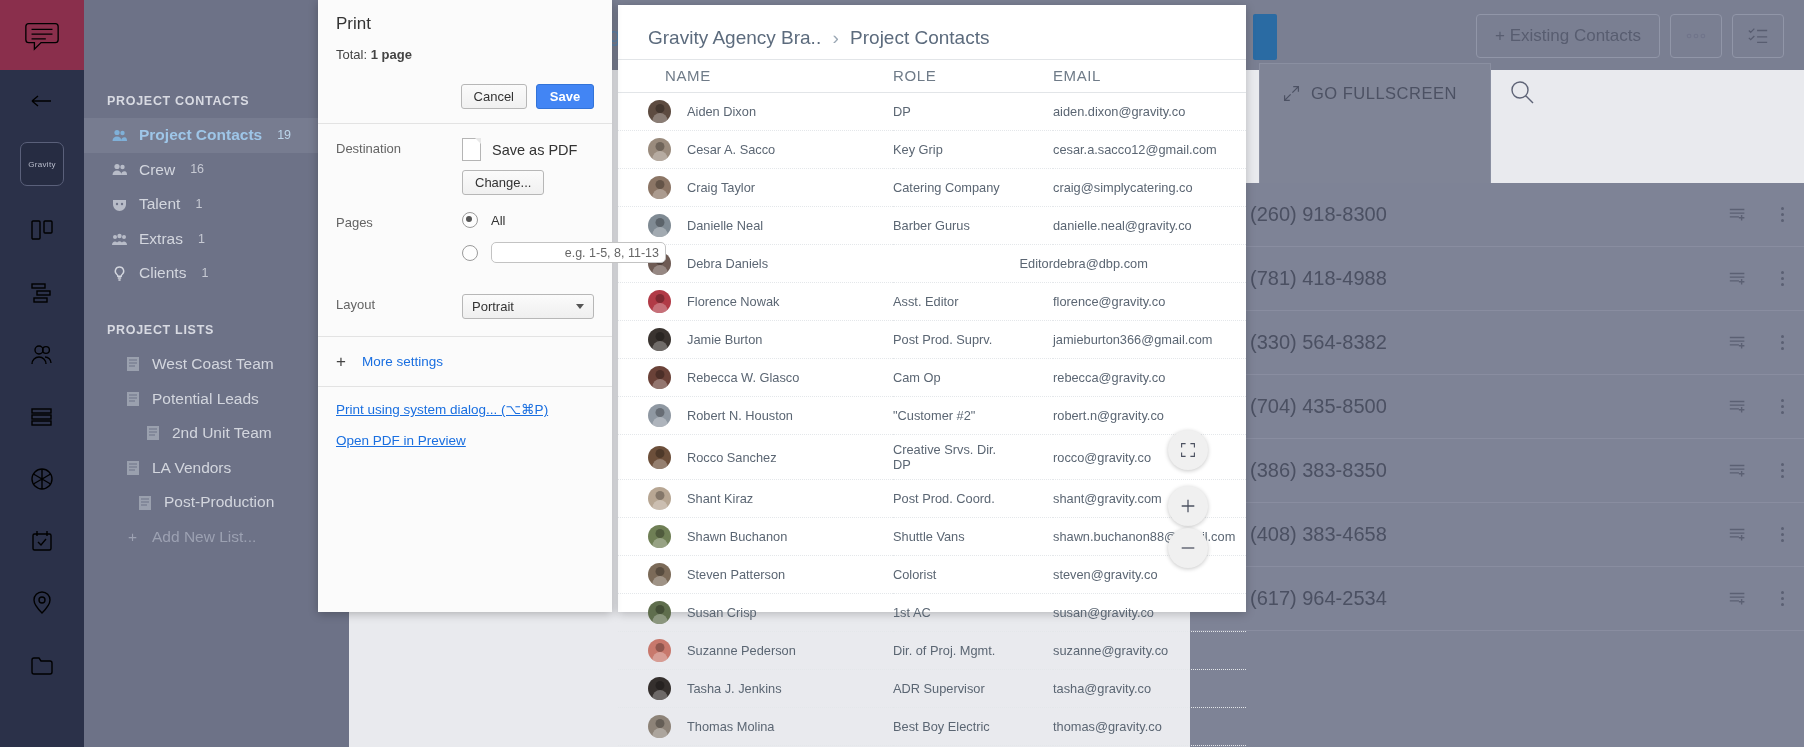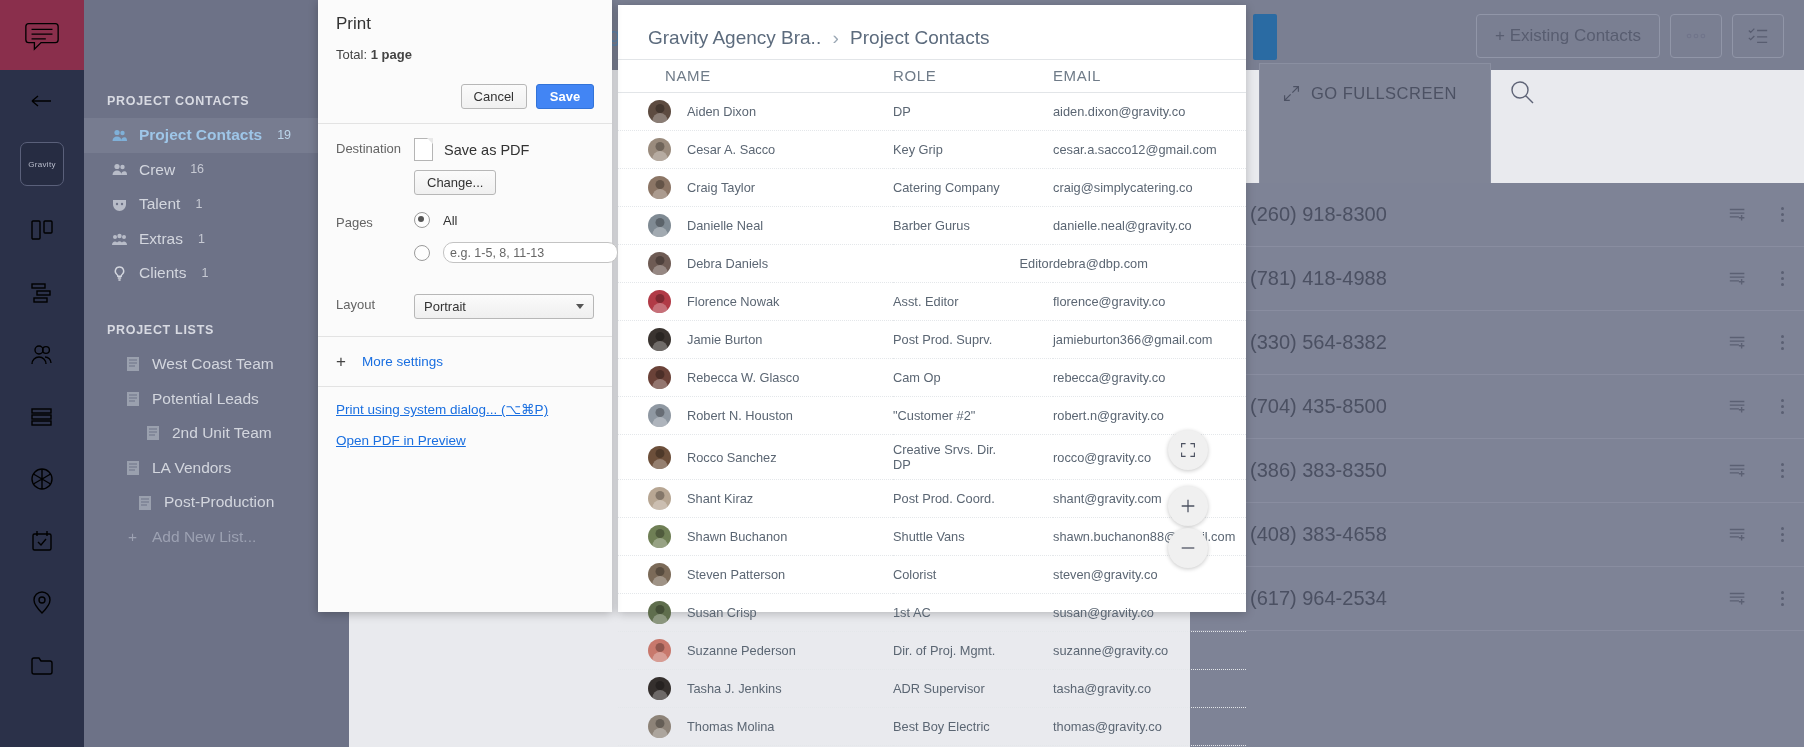--- a/index.html
+++ b/index.html
@@ -327,20 +327,21 @@
     background: #4285f4;
     border-color: #3273d8;
     color: #fff;
     font-weight: bold;
   }
   .pd-body { padding: 14px 18px 0; }
   .pd-field {
     display: flex;
     align-items: flex-start;
     margin-bottom: 17px;
+    gap: 48px;
   }
   .pd-label {
     width: 78px;
     color: #646464;
     font-size: 13px;
     padding-top: 3px;
     flex: 0 0 78px;
   }
   .pd-ctrl { flex: 1; }
   .dest-line {
@@ -378,27 +379,28 @@
     position: absolute;
     left: 3px; top: 3px;
     width: 6px; height: 6px;
     border-radius: 50%;
     background: #555;
   }
   .pages-input {
     flex: 1;
     height: 21px;
     border: 1px solid #c3c3c3;
-    border-radius: 10px;
+    border-radius: 5px;
     font-size: 12.5px;
     color: #333;
     padding: 0 6px;
     background: #fff;
     font-family: "Liberation Sans", sans-serif;
     box-sizing: border-box;
+    text-align: right;
   }
   .pages-input::placeholder { color: #666; }
   .pd-select {
     width: 100%;
     height: 25px;
     border: 1px solid #b7b7b7;
     border-radius: 3px;
     background: linear-gradient(#fbfbfb,#efefef);
     font-size: 13px;
     color: #333;

